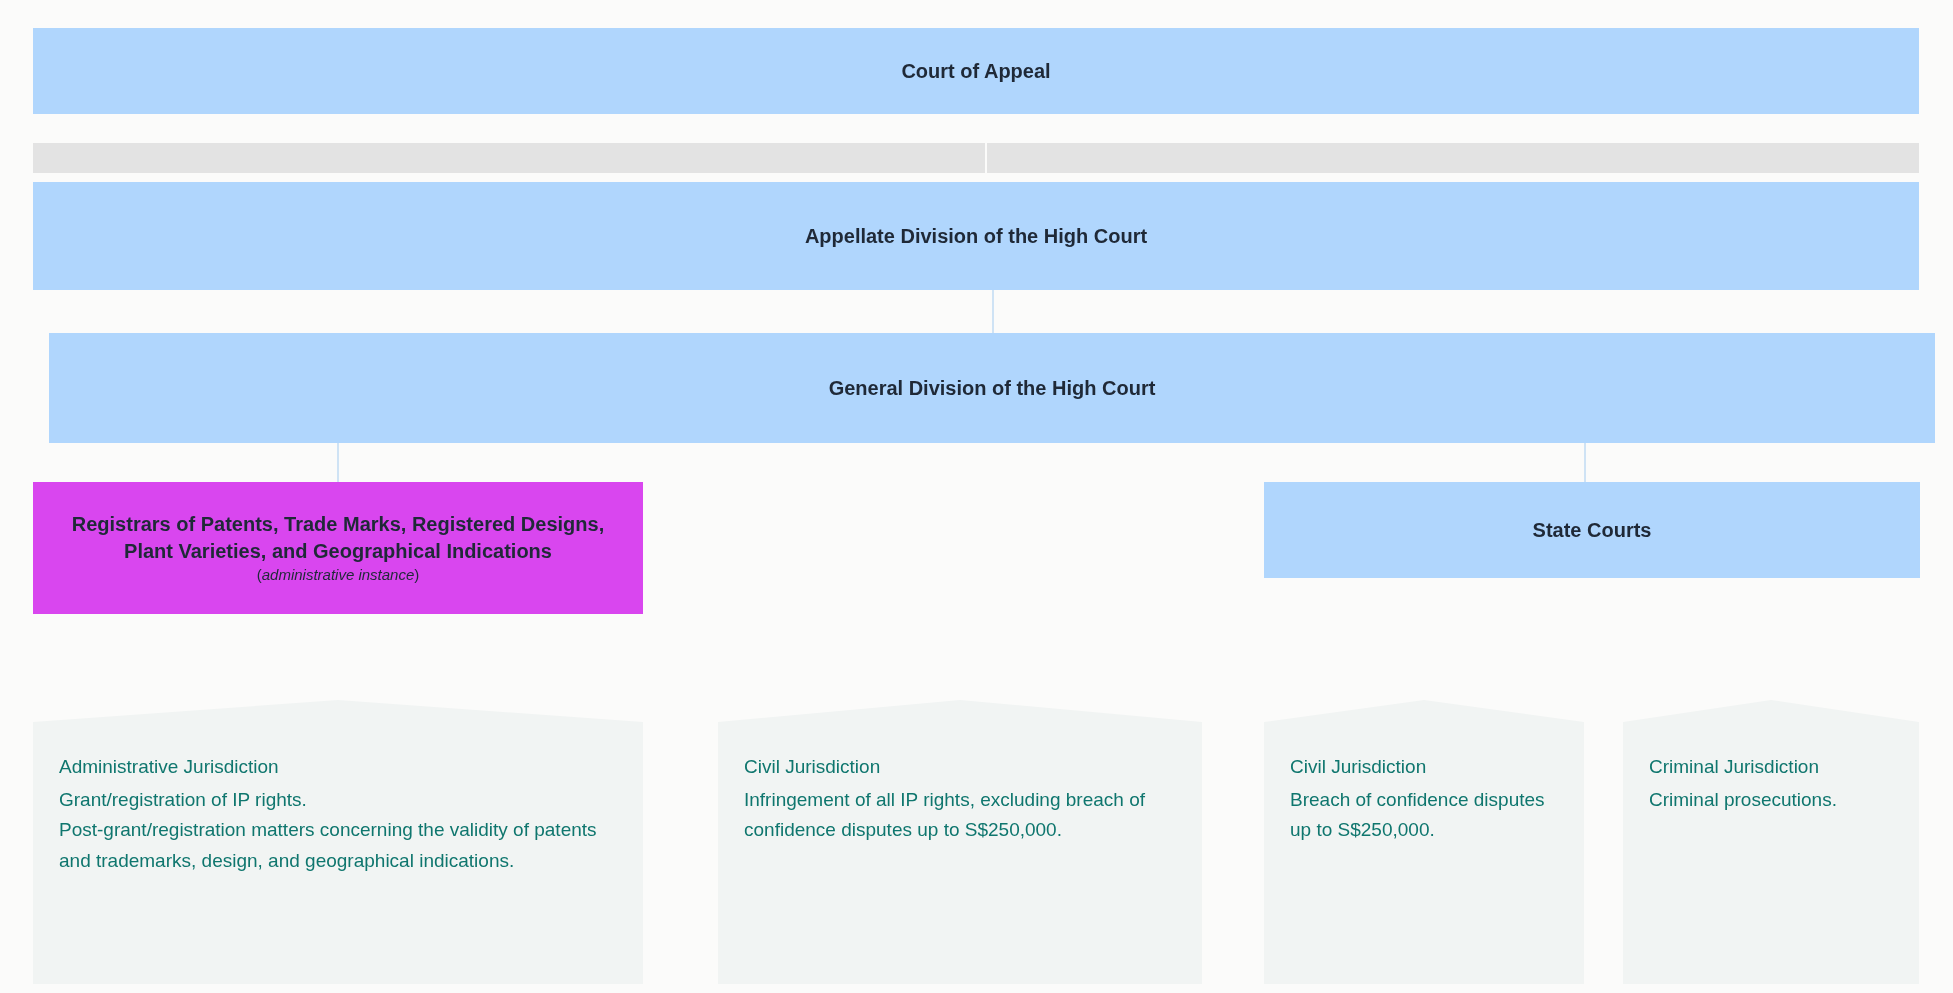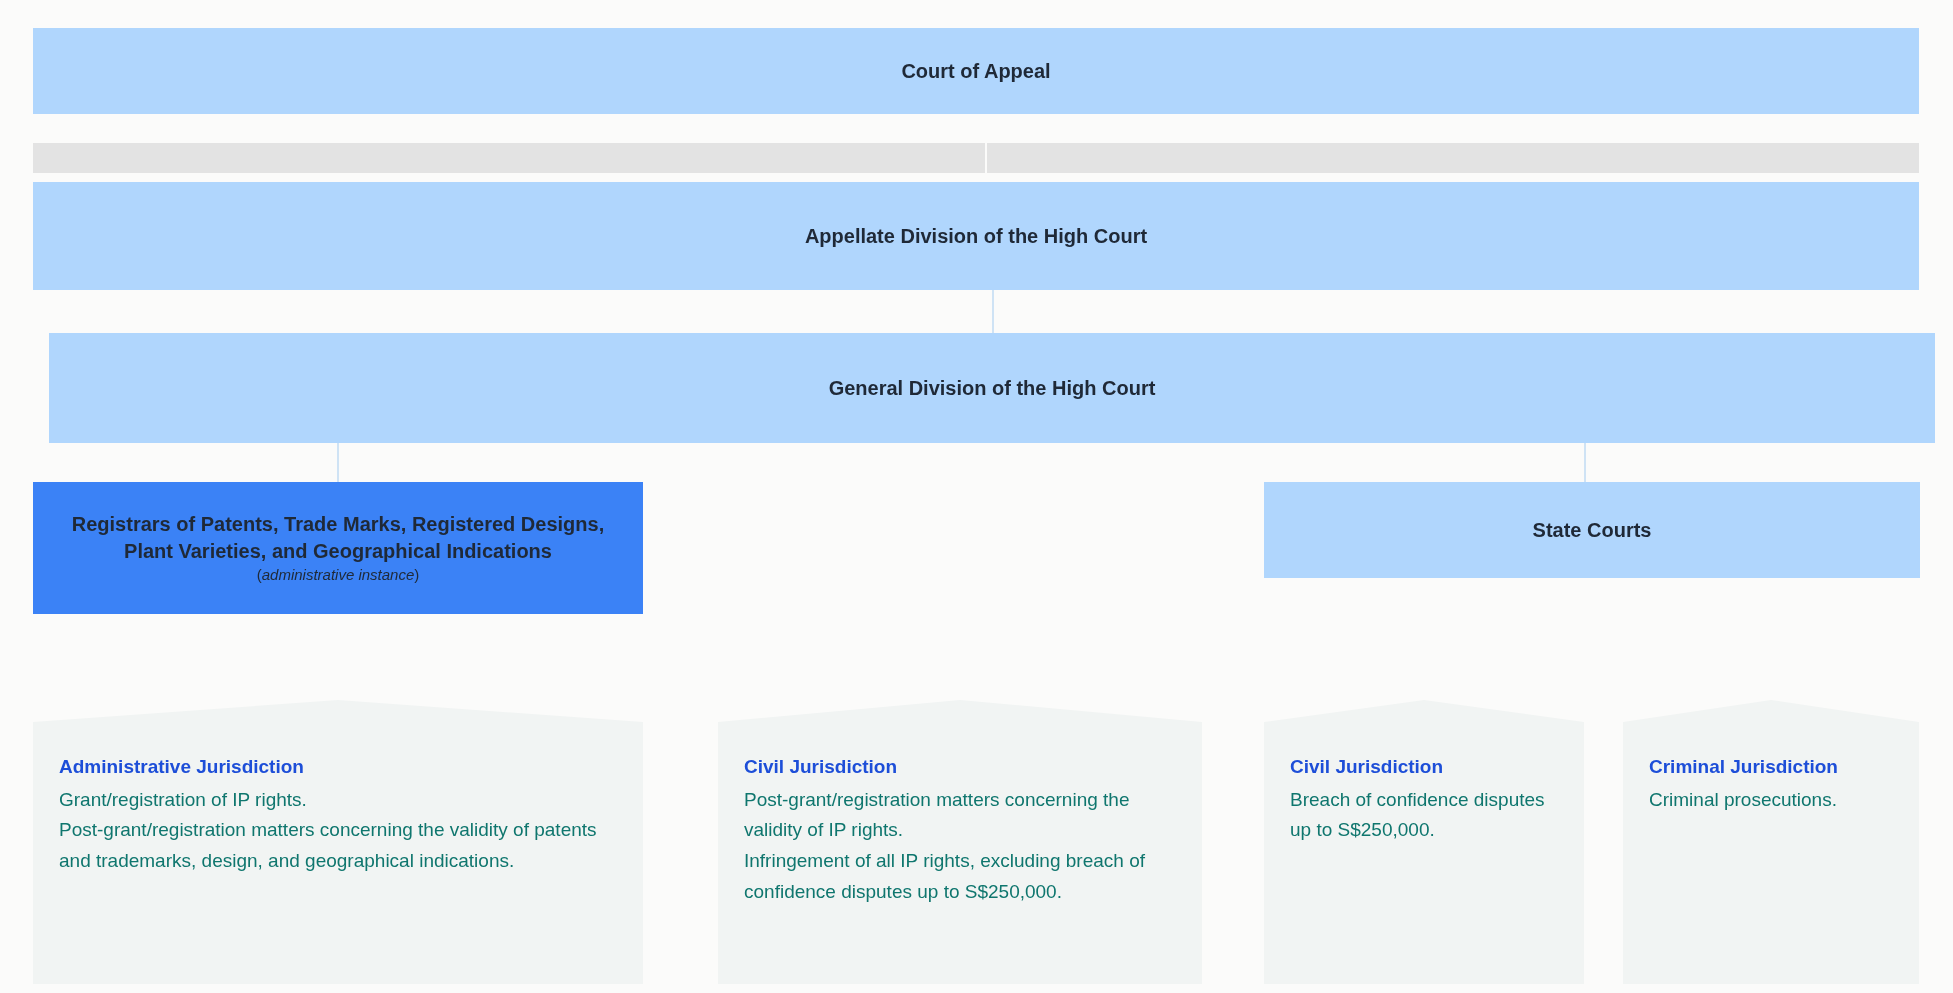--- a/index.html
+++ b/index.html
@@ -31,21 +31,21 @@
     justify-content: center;
     text-align: center;
     font-weight: bold;
     font-size: 20px;
     color: #1f2937;
     box-sizing: border-box;
     padding: 6px 14px;
     line-height: 1.35;
   }
   .court-box.light {
-    background: #3b82f6;
+    background: #d946ef;
     flex-direction: column;
     justify-content: center;
   }
   .court-box.light .sub {
     font-weight: normal;
     font-size: 15px;
   }
   .court-box.light .sub i { font-style: italic; }
 
   #box-court-of-appeal {
@@ -99,23 +99,23 @@
     display: block;
     width: 100%;
     height: 36px;
   }
   .juris-card .body {
     background: #f1f4f3;
     padding: 18px 26px 26px 26px;
     box-sizing: border-box;
   }
   .juris-card .title {
-    font-weight: bold;
+    font-weight: normal;
     font-size: 19px;
-    color: #1d4ed8;
+    color: #0f766e;
     margin: 0 0 4px 0;
     line-height: 1.4;
   }
   .juris-card .line {
     font-size: 19px;
     color: #0f766e;
     line-height: 1.62;
   }
 
   #card-admin      { left: 33px;   top: 700px; width: 610px; }
@@ -173,21 +173,20 @@
       <div class="line">Post-grant/registration matters concerning the validity of patents and trademarks, design, and geographical indications.</div>
     </div>
   </div>
 
   <div class="juris-card" id="card-civil-hc">
     <svg class="tent" viewBox="0 0 484 36" preserveAspectRatio="none">
       <polygon points="0,36 0,22 242,0 484,22 484,36" fill="#f1f4f3"></polygon>
     </svg>
     <div class="body">
       <div class="title">Civil Jurisdiction</div>
-      <div class="line">Post-grant/registration matters concerning the validity of IP rights.</div>
       <div class="line">Infringement of all IP rights, excluding breach of confidence disputes up to S$250,000.</div>
     </div>
   </div>
 
   <div class="juris-card" id="card-civil-sc">
     <svg class="tent" viewBox="0 0 320 36" preserveAspectRatio="none">
       <polygon points="0,36 0,22 160,0 320,22 320,36" fill="#f1f4f3"></polygon>
     </svg>
     <div class="body">
       <div class="title">Civil Jurisdiction</div>

